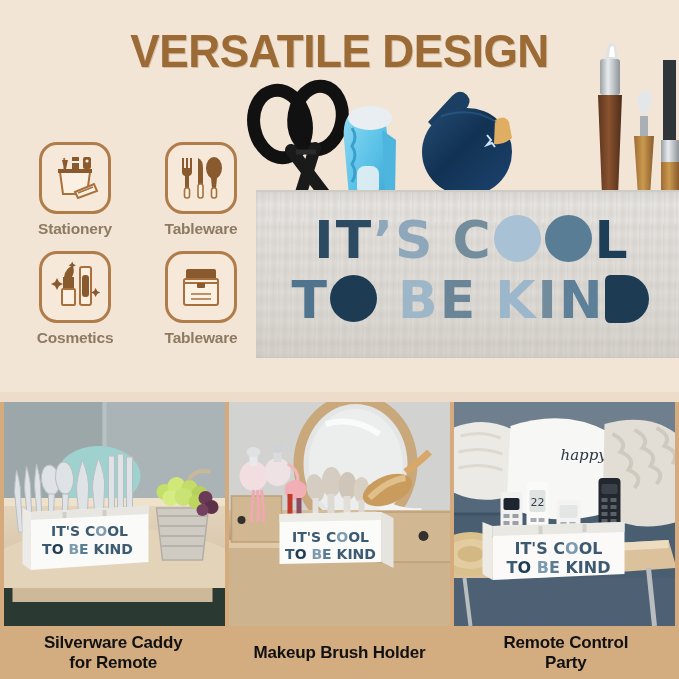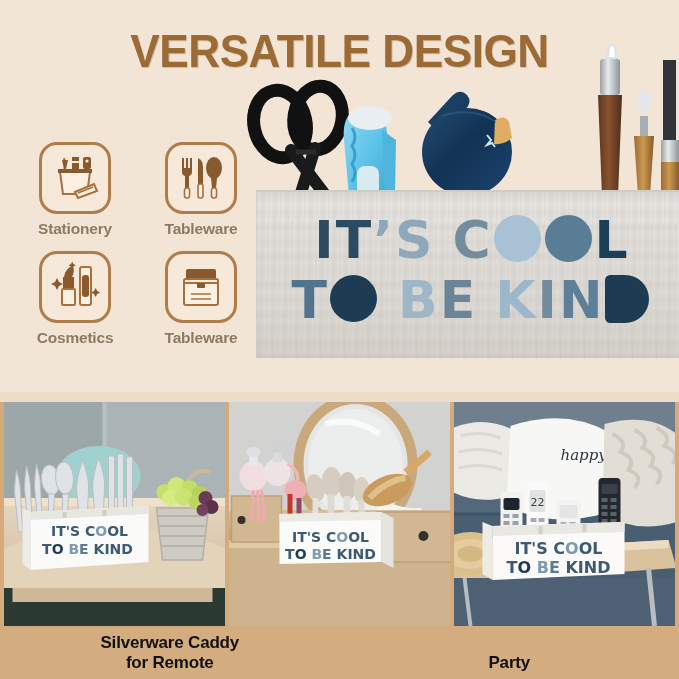--- a/index.html
+++ b/index.html
@@ -545,17 +545,20 @@
         </g>
       </svg>
     </div>
   </div>
 
   <div class="caption-band">
     <div class="caption">
       <span><span>Silverware Caddy</span><br><span>for Remote</span></span>
     </div>
     <div class="caption">
-      <span><br><span>Party</span></span>
+      <span><span>Makeup Brush Holder</span></span>
+    </div>
+    <div class="caption">
+      <span><span>Remote Control</span><br><span>Party</span></span>
     </div>
   </div>
 
 </div>
 
 </body></html>

